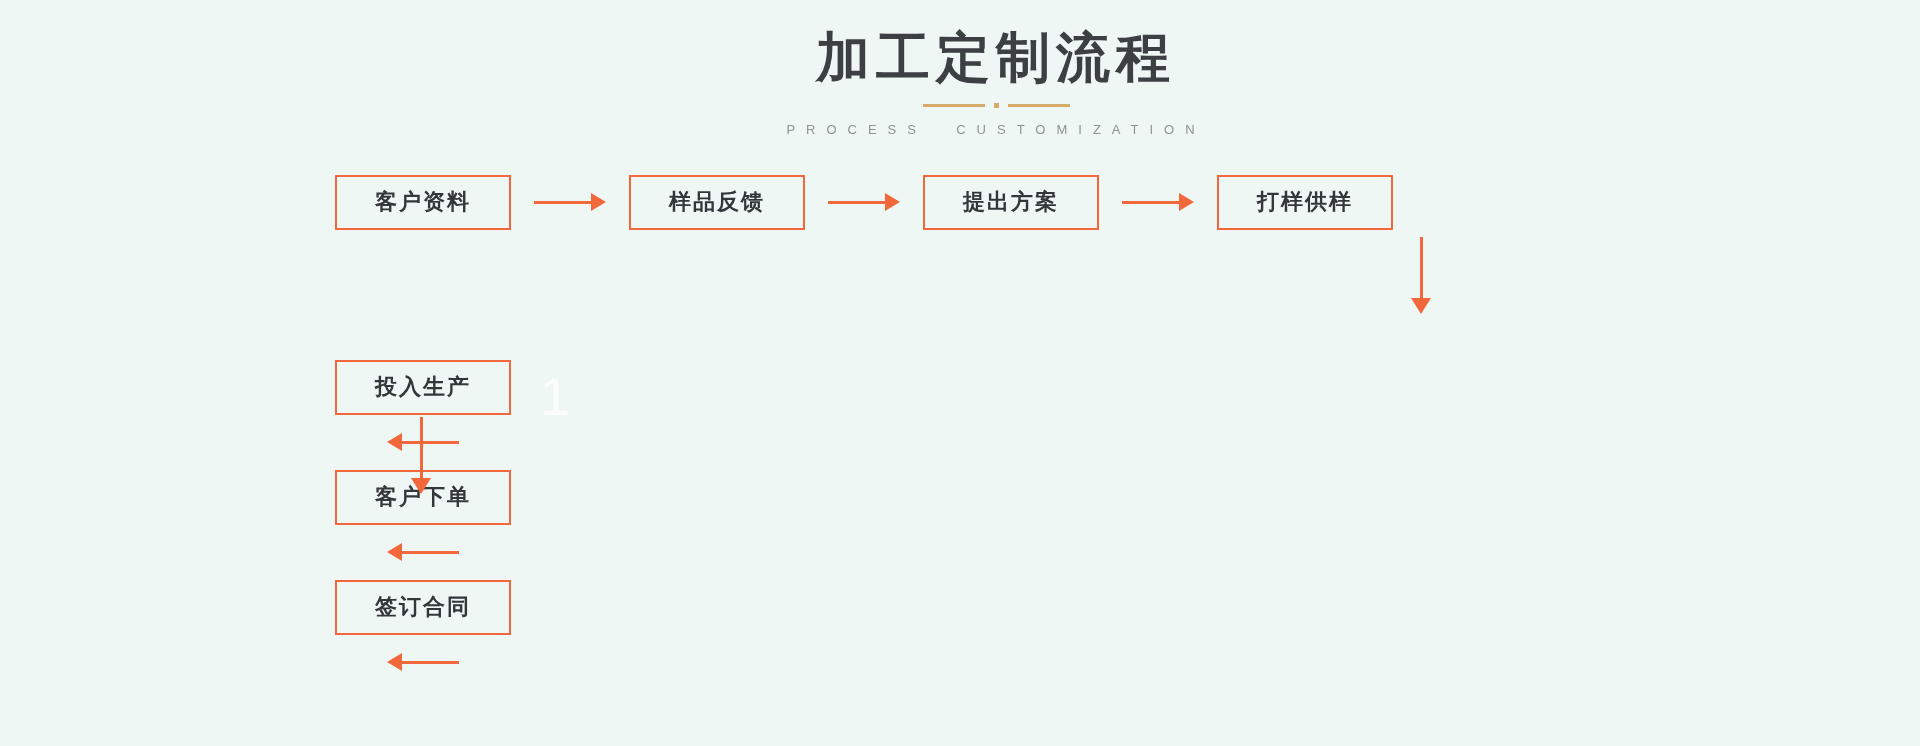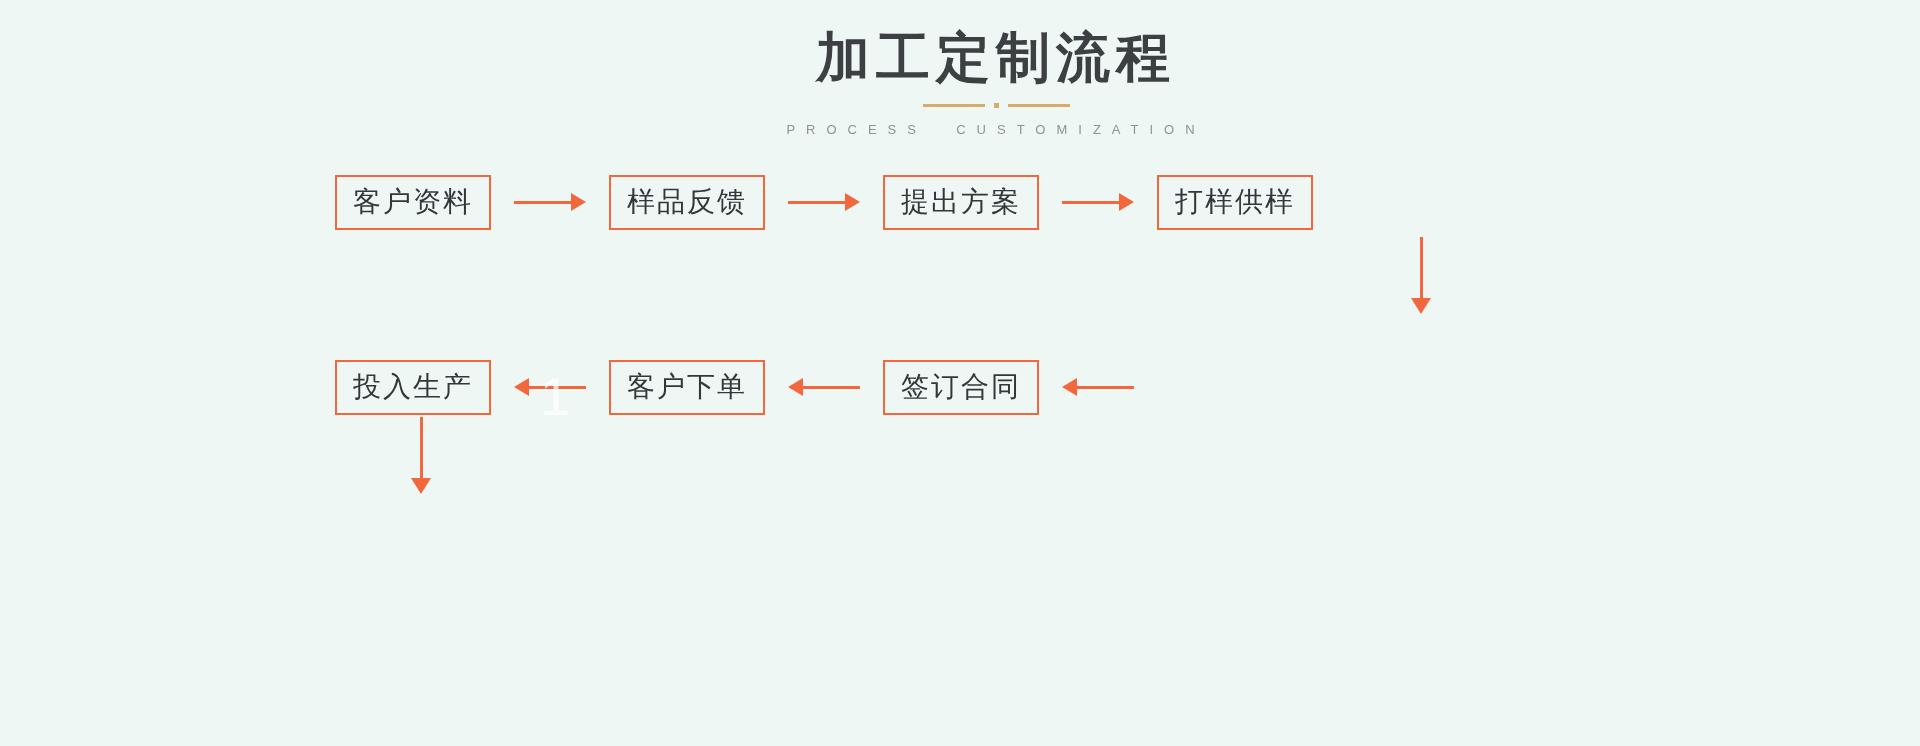--- a/index.html
+++ b/index.html
@@ -70,30 +70,30 @@
   .row {
     display: flex;
     align-items: center;
     position: absolute;
     left: 0;
   }
   .row-1 { top: 0; }
   .row-2 { top: 185px; }
   .row-3 { top: 365px; }
 
-  .row-2 { flex-direction: row; }
+  .row-2 { flex-direction: column; }
 
   .node {
     border: 2px solid #f2683c;
     background: transparent;
     color: #33373a;
-    font-size: 28px;
-    font-weight: 400;
+    font-size: 22px;
+    font-weight: 700;
     letter-spacing: 2px;
-    width: 156px;
+    width: 176px;
     height: 55px;
     display: flex;
     align-items: center;
     justify-content: center;
     box-sizing: border-box;
     font-family: "DejaVu Sans", "Liberation Sans", sans-serif;
     white-space: nowrap;
   }
 
   

